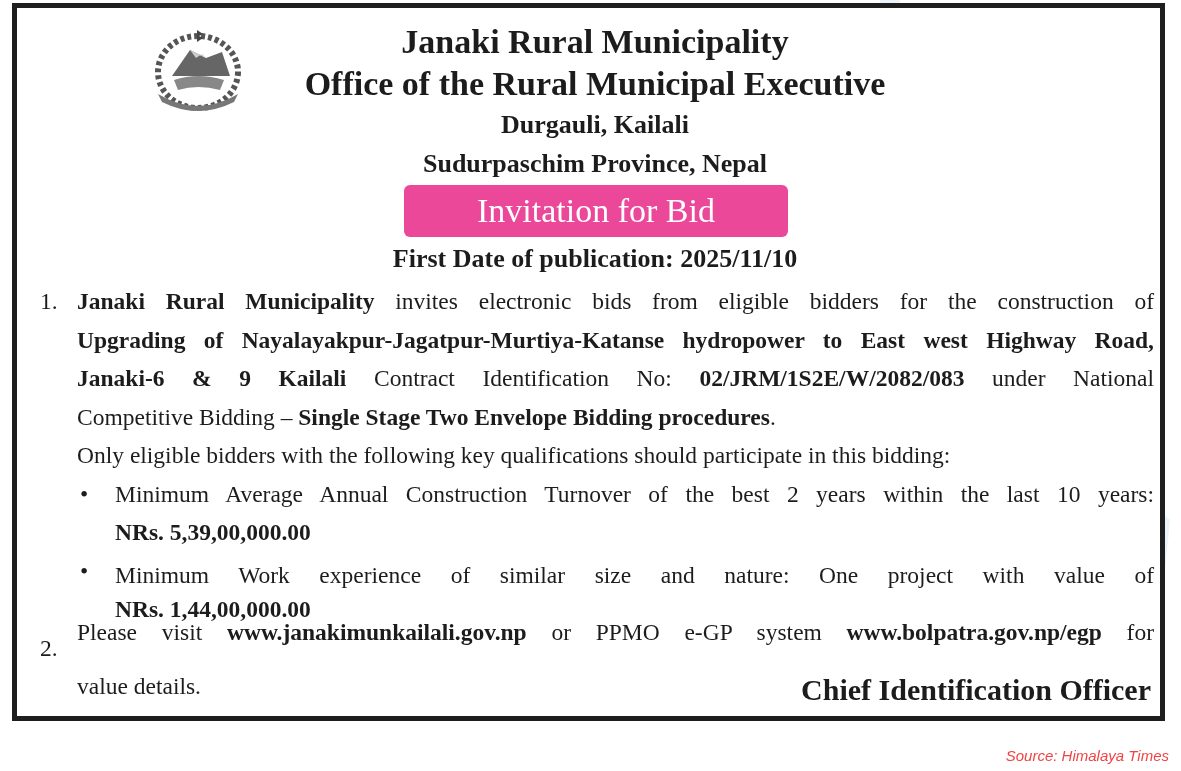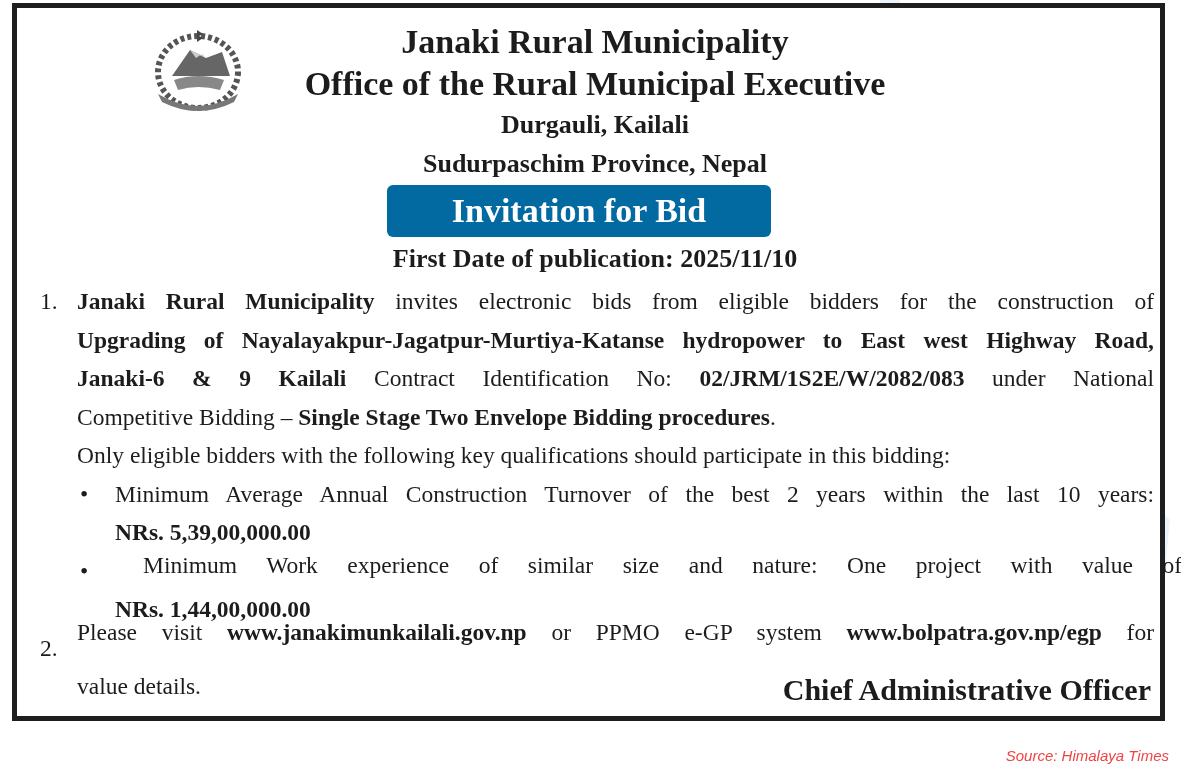--- a/index.html
+++ b/index.html
@@ -5,21 +5,21 @@
   html, body { margin:0; padding:0; background:#ffffff; }
   body { width:1181px; height:771px; position:relative; overflow:hidden; font-family:"Liberation Serif","DejaVu Serif",serif; color:#1c1c1c; }
   .frame { position:absolute; left:12px; top:3px; width:1153px; height:718px; border:5px solid #1e1e1e; box-sizing:border-box; background:#fff; }
   .emblem { position:absolute; left:150px; top:28px; width:96px; height:86px; }
   .h1 { position:absolute; left:280px; width:640px; text-align:center; font-weight:bold; font-size:34px; line-height:40px; }
   .h1.t1 { top:22px; left:260px; width:670px; }
   .h1.t2 { top:64px; left:260px; width:670px; }
   .sub { position:absolute; left:260px; width:670px; text-align:center; font-weight:bold; font-size:26px; line-height:32px; }
   .sub.s1 { top:109px; }
   .sub.s2 { top:148px; }
-  .banner { position:absolute; left:387px; top:185px; width:384px; height:52px; background:#0369a1; border-radius:6px; color:#fff; font-weight:bold; font-size:34px; line-height:52px; text-align:center; }
+  .banner { position:absolute; left:404px; top:185px; width:384px; height:52px; background:#ec4899; border-radius:6px; color:#fff; font-weight:normal; font-size:34px; line-height:52px; text-align:center; }
   .pubdate { position:absolute; left:260px; width:670px; top:242px; text-align:center; font-weight:bold; font-size:26px; line-height:34px; }
   .body { position:absolute; left:40px; top:282px; width:1114px; font-size:23.5px; line-height:38.5px; }
   .line { position:absolute; white-space:nowrap; }
   .justify { text-align:justify; text-align-last:justify; white-space:normal; }
   .num { position:absolute; left:0; }
   b { font-weight:bold; }
   .bullet { position:absolute; left:40px; }
   .sign { position:absolute; right:30px; top:670px; font-weight:bold; font-size:30px; line-height:40px; }
   .source { position:absolute; right:12px; top:747px; font-family:"Liberation Sans","DejaVu Sans",sans-serif; font-style:italic; font-size:15px; color:#ef4444; }
   .wm { position:absolute; pointer-events:none; }
@@ -67,24 +67,24 @@
   <div class="line" style="left:37px; top:115.5px;">
     <span>Competitive Bidding – </span><b>Single Stage Two Envelope Bidding procedures</b><span>.</span>
   </div>
   <div class="line" style="left:37px; top:154px;">Only eligible bidders with the following key qualifications should participate in this bidding:</div>
 
   <span class="bullet" style="top:192.5px;">•</span>
   <div class="line justify" style="left:75px; top:192.5px; width:1039px;">Minimum Average Annual Construction Turnover of the best 2 years within the last 10 years:</div>
   <div class="line" style="left:75px; top:231px;"><b>NRs. 5,39,00,000.00</b></div>
 
   <span class="bullet" style="top:269.5px;">•</span>
-  <div class="line justify" style="left:75px; top:264px; width:1039px;margin-left:28px;">Minimum Work experience of similar size and nature: One project with value of</div>
+  <div class="line justify" style="left:75px; top:274px; width:1039px;">Minimum Work experience of similar size and nature: One project with value of</div>
   <div class="line" style="left:75px; top:308px;"><b>NRs. 1,44,00,000.00</b></div>
 
   <span class="num" style="top:346.5px;">2.</span>
   <div class="line justify" style="left:37px; top:331px; width:1077px;font-family:Liberation Serif, serif;">
     <span>Please visit </span><b>www.janakimunkailali.gov.np</b><span> or PPMO e-GP system </span><b>www.bolpatra.gov.np/egp</b><span> for</span>
   </div>
   <div class="line" style="left:37px; top:385px;">value details.</div>
 </div>
 
-<div class="sign">Chief Administrative Officer</div>
+<div class="sign">Chief Identification Officer</div>
 <div class="source">Source: Himalaya Times</div>
 
 </body></html>

